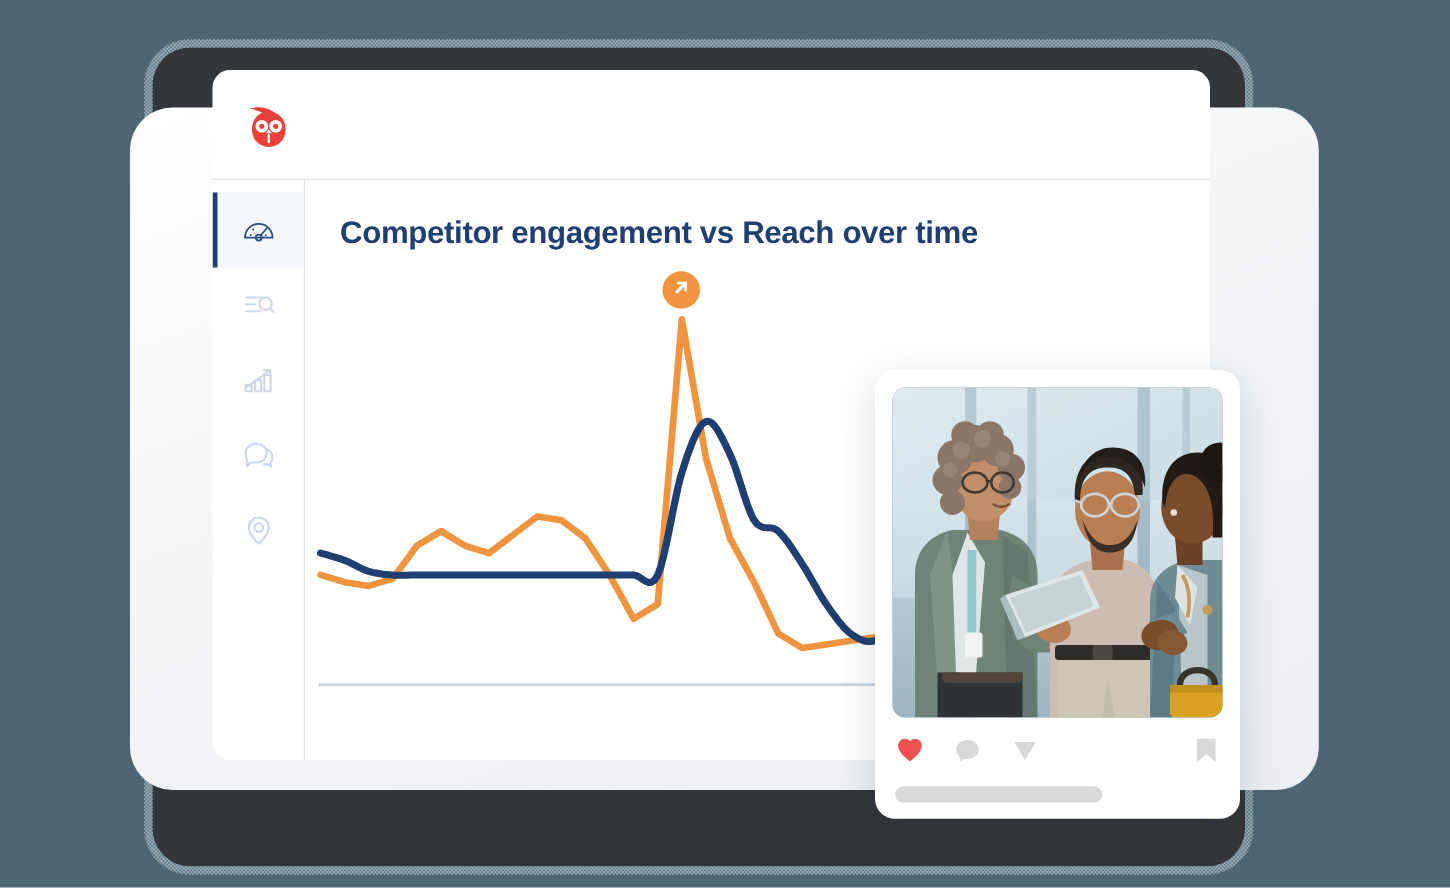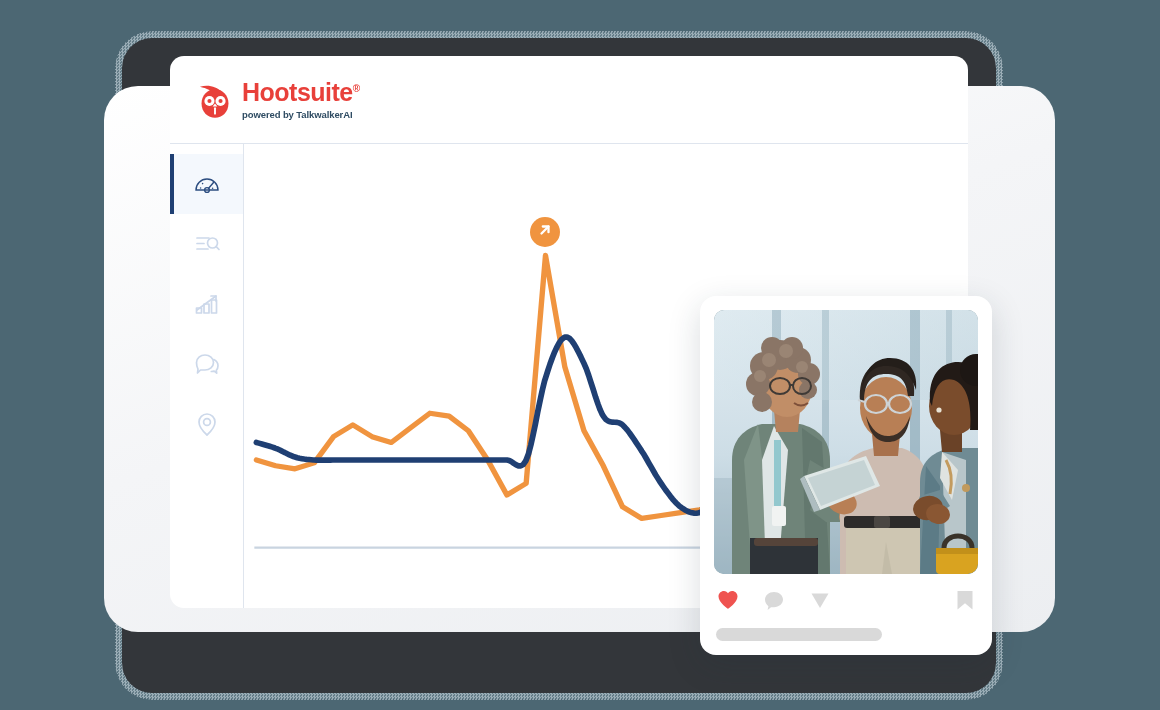--- a/index.html
+++ b/index.html
@@ -160,24 +160,20 @@
           <path d="M5 6 C16 3 26 6 33 13 L27 17 C21 11 13 8 5 6 Z" fill="#e8403a"></path>
           <path d="M24 9 C34 9 41 17 41 27 C41 38 33 45 24 45 C15 45 7 38 7 27 C7 17 14 9 24 9 Z" fill="#e8403a"></path>
           <circle cx="17" cy="24" r="6.4" fill="#ffffff"></circle>
           <circle cx="31" cy="24" r="6.4" fill="#ffffff"></circle>
           <circle cx="17" cy="24" r="2.6" fill="#e8403a"></circle>
           <circle cx="31" cy="24" r="2.6" fill="#e8403a"></circle>
           <path d="M24 27 L21 31 L27 31 Z" fill="#ffffff"></path>
           <path d="M24 33 L24 40" stroke="#ffffff" stroke-width="2.4" stroke-linecap="round"></path>
         </svg>
       </span>
-      <span class="logo-text">
-        <span class="brand"><span>Hootsuite</span><span class="reg">®</span></span>
-        <span class="tagline">powered by TalkwalkerAI</span>
-      </span>
     </div>
   </div>
 
   <div id="app-body">
 
     <nav id="sidebar">
 
       <div class="nav-item active">
         <span>
           <svg width="30" height="30" viewBox="0 0 30 30" fill="none" stroke="#2c4d80" stroke-width="1.4" stroke-linecap="round">
@@ -229,20 +225,21 @@
           <svg width="30" height="30" viewBox="0 0 30 30" fill="none" stroke="#ccd8ea" stroke-width="1.7" stroke-linecap="round" stroke-linejoin="round">
             <path d="M15 26 C15 26 23 18.8 23 13 C23 8.6 19.4 5 15 5 C10.6 5 7 8.6 7 13 C7 18.8 15 26 15 26 Z"></path>
             <circle cx="15" cy="13" r="3.4"></circle>
           </svg>
         </span>
       </div>
 
     </nav>
 
     <section id="content">
+      <h1 id="chart-title">Competitor engagement vs Reach over time</h1>
 
       <div id="chart-area">
         <svg id="chart-svg" viewBox="0 0 700 400" preserveAspectRatio="none">
           <line x1="10" y1="340" x2="700" y2="340" stroke="#c9d4e0" stroke-width="2.2"></line>
           <polyline fill="none" stroke="#f0943f" stroke-width="5.2" stroke-linecap="round" stroke-linejoin="round" points="12.0,252.7 30.6,258.5 49.3,261.5 67.9,255.6 86.5,229.5 105.2,217.8 123.8,229.5 142.4,235.3 161.1,220.7 179.7,206.2 198.3,209.1 216.9,223.6 235.6,252.7 254.2,287.6 272.8,276.0 291.5,49.1 310.1,159.6 328.7,223.6 347.4,258.5 366.0,299.3 384.6,310.9 403.3,308.0 421.9,305.1 440.5,302.2 459.2,296.4 477.8,290.5 496.4,281.8 515.1,276.0 533.7,284.7 552.3,290.5 570.9,293.5 589.6,287.6 608.2,278.9 626.8,270.2 645.5,267.3 664.1,270.2 682.7,278.9 701.4,290.5 720.0,296.4"></polyline>
           <polyline fill="none" stroke="#1f3f73" stroke-width="5.6" stroke-linecap="round" stroke-linejoin="round" points="12.0,235.3 13.4,235.7 15.2,236.2 17.3,236.8 19.7,237.5 22.3,238.3 24.9,239.1 27.5,239.9 29.9,240.8 30.6,241.1 32.9,242.0 35.1,243.1 37.3,244.3 39.6,245.4 41.8,246.6 44.0,247.7 46.3,248.7 48.5,249.6 49.3,249.8 51.5,250.5 53.7,251.0 56.0,251.4 58.2,251.8 60.4,252.1 62.7,252.3 64.9,252.5 67.1,252.7 67.9,252.7 70.1,252.9 72.4,252.9 74.6,252.9 76.8,252.9 79.1,252.9 81.3,252.8 83.5,252.8 85.8,252.7 86.5,252.7 88.8,252.7 91.0,252.7 93.2,252.7 95.5,252.7 97.7,252.7 99.9,252.7 102.2,252.7 104.4,252.7 105.2,252.7 107.4,252.7 109.6,252.7 111.9,252.7 114.1,252.7 116.3,252.7 118.6,252.7 120.8,252.7 123.0,252.7 123.8,252.7 126.0,252.7 128.3,252.7 130.5,252.7 132.7,252.7 135.0,252.7 137.2,252.7 139.4,252.7 141.7,252.7 142.4,252.7 144.7,252.7 146.9,252.7 149.1,252.7 151.4,252.7 153.6,252.7 155.8,252.7 158.1,252.7 160.3,252.7 161.1,252.7 163.3,252.7 165.5,252.7 167.8,252.7 170.0,252.7 172.2,252.7 174.5,252.7 176.7,252.7 178.9,252.7 179.7,252.7 181.9,252.7 184.2,252.7 186.4,252.7 188.6,252.7 190.9,252.7 193.1,252.7 195.3,252.7 197.6,252.7 198.3,252.7 200.6,252.7 202.8,252.7 205.0,252.7 207.3,252.7 209.5,252.7 211.7,252.7 214.0,252.7 216.2,252.7 216.9,252.7 219.2,252.7 221.4,252.7 223.7,252.7 225.9,252.7 228.1,252.7 230.4,252.7 232.6,252.7 234.8,252.7 235.6,252.7 237.8,252.7 240.1,252.7 242.3,252.7 244.5,252.7 246.8,252.7 249.0,252.7 251.2,252.7 253.5,252.7 254.2,252.7 256.4,253.2 258.7,254.5 260.9,256.1 263.2,257.6 265.4,258.6 267.6,258.6 269.9,257.3 272.1,254.2 272.8,252.7 275.1,246.5 277.3,237.9 279.5,227.7 281.8,216.5 284.0,204.8 286.3,193.4 288.5,182.9 290.7,173.8 291.5,171.3 293.7,164.1 295.9,157.2 298.2,150.8 300.4,145.1 302.7,140.1 304.9,135.9 307.1,132.8 309.4,130.9 310.1,130.5 312.3,130.4 314.6,131.6 316.8,134.0 319.0,137.2 321.3,141.2 323.5,145.6 325.8,150.3 328.0,155.1 328.7,156.7 331.0,162.1 333.2,168.4 335.4,175.5 337.7,182.8 339.9,190.0 342.2,196.9 344.4,202.9 346.6,207.8 347.4,209.1 349.6,212.1 351.8,213.8 354.1,214.7 356.3,215.1 358.5,215.2 360.8,215.3 363.0,215.9 365.3,217.2 366.0,217.8 368.2,220.1 370.5,222.8 372.7,225.7 374.9,228.9 377.2,232.3 379.4,235.8 381.7,239.3 383.9,242.8 384.6,244.0 386.9,247.6 389.1,251.5 391.3,255.5 393.6,259.5 395.8,263.5 398.0,267.5 400.3,271.3 402.5,274.9 403.3,276.0 405.5,279.3 407.7,282.6 410.0,285.7 412.2,288.8 414.4,291.6 416.7,294.3 418.9,296.6 421.1,298.7 421.9,299.3 424.1,300.9 426.4,302.4 428.6,303.6 430.8,304.6 433.1,305.3 435.3,305.6 437.5,305.7 439.8,305.3 440.5,305.1 442.8,304.1 445.0,302.5 447.2,300.5 449.5,298.2 451.7,295.7 453.9,293.2 456.2,290.7 458.4,288.4 459.2,287.6 461.4,285.4 463.6,282.8 465.9,280.1 468.1,277.5 470.3,275.1 472.6,273.0 474.8,271.3 477.0,270.3 477.8,270.2 480.0,270.2 482.3,270.7 484.5,271.7 486.7,273.2 489.0,274.9 491.2,276.9 493.4,279.0 495.7,281.1 496.4,281.8 498.7,284.3 500.9,287.4 503.1,290.8 505.4,294.3 507.6,297.7 509.8,300.8 512.1,303.2 514.3,304.8 515.1,305.1 517.3,305.6 519.5,305.6 521.8,305.2 524.0,304.2 526.2,302.7 528.5,300.7 530.7,298.0 532.9,294.7 533.7,293.5 535.9,289.0 538.2,283.5 540.4,277.1 542.6,270.3 544.9,263.2 547.1,256.1 549.3,249.3 551.6,243.0 552.3,241.1 554.6,235.3 556.8,229.3 559.0,223.3 561.3,217.5 563.5,212.1 565.7,207.4 568.0,203.6 570.2,201.0 570.9,200.4 573.2,199.6 575.4,200.2 577.7,201.8 579.9,204.1 582.1,206.9 584.4,209.7 586.6,212.3 588.8,214.4 589.6,214.9 591.8,216.4 594.1,217.9 596.3,219.4 598.5,220.9 600.8,222.1 603.0,223.0 605.2,223.6 607.5,223.7 608.2,223.6 610.4,223.0 612.7,221.8 614.9,220.1 617.2,218.2 619.4,216.0 621.6,213.8 623.9,211.7 626.1,209.7 626.8,209.1 629.1,207.2 631.3,205.1 633.5,202.9 635.8,200.7 638.0,198.7 640.3,196.9 642.5,195.6 644.7,194.7 645.5,194.5 647.7,194.2 649.9,194.0 652.2,194.0 654.4,194.4 656.7,195.3 658.9,196.8 661.1,199.0 663.4,202.0 664.1,203.3 666.3,208.5 668.6,215.9 670.8,224.6 673.0,233.8 675.3,242.6 677.5,250.2 679.8,255.8 682.0,258.4 682.7,258.5 685.0,256.0 687.2,249.8 689.4,241.0 691.7,230.8 693.9,220.4 696.2,210.7 698.4,202.9 700.6,198.2 701.4,197.5 703.7,197.6 706.2,200.5 708.8,205.3 711.4,211.5 713.9,218.1 716.1,224.6 718.1,230.3 719.6,234.4 720.0,235.3"></polyline>
         </svg>
 
         <div class="badge-arrow" style="left: 286.467px; top: 11.3364px; background: rgb(240, 148, 63);">
           <span>

